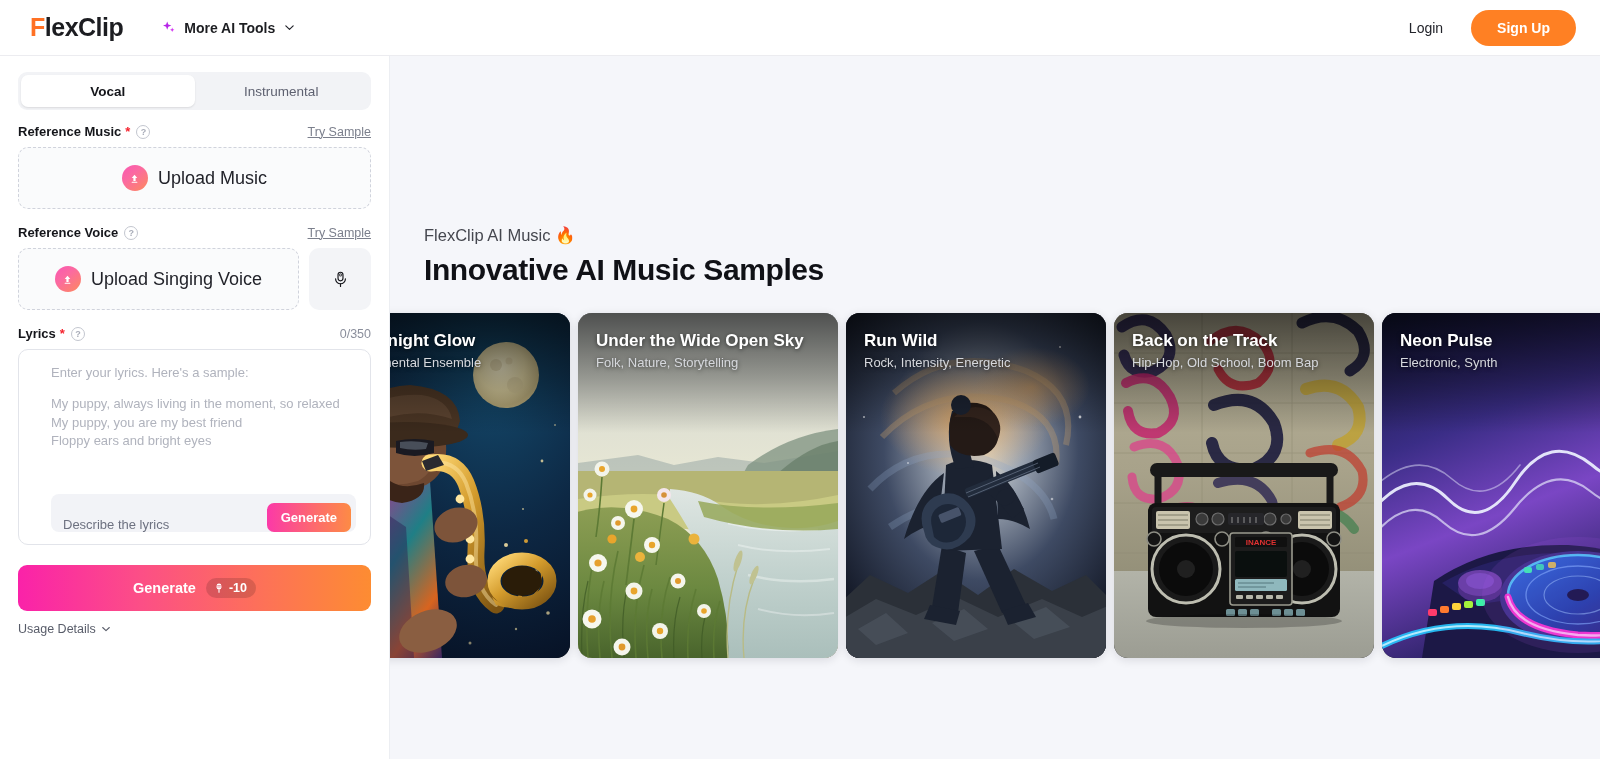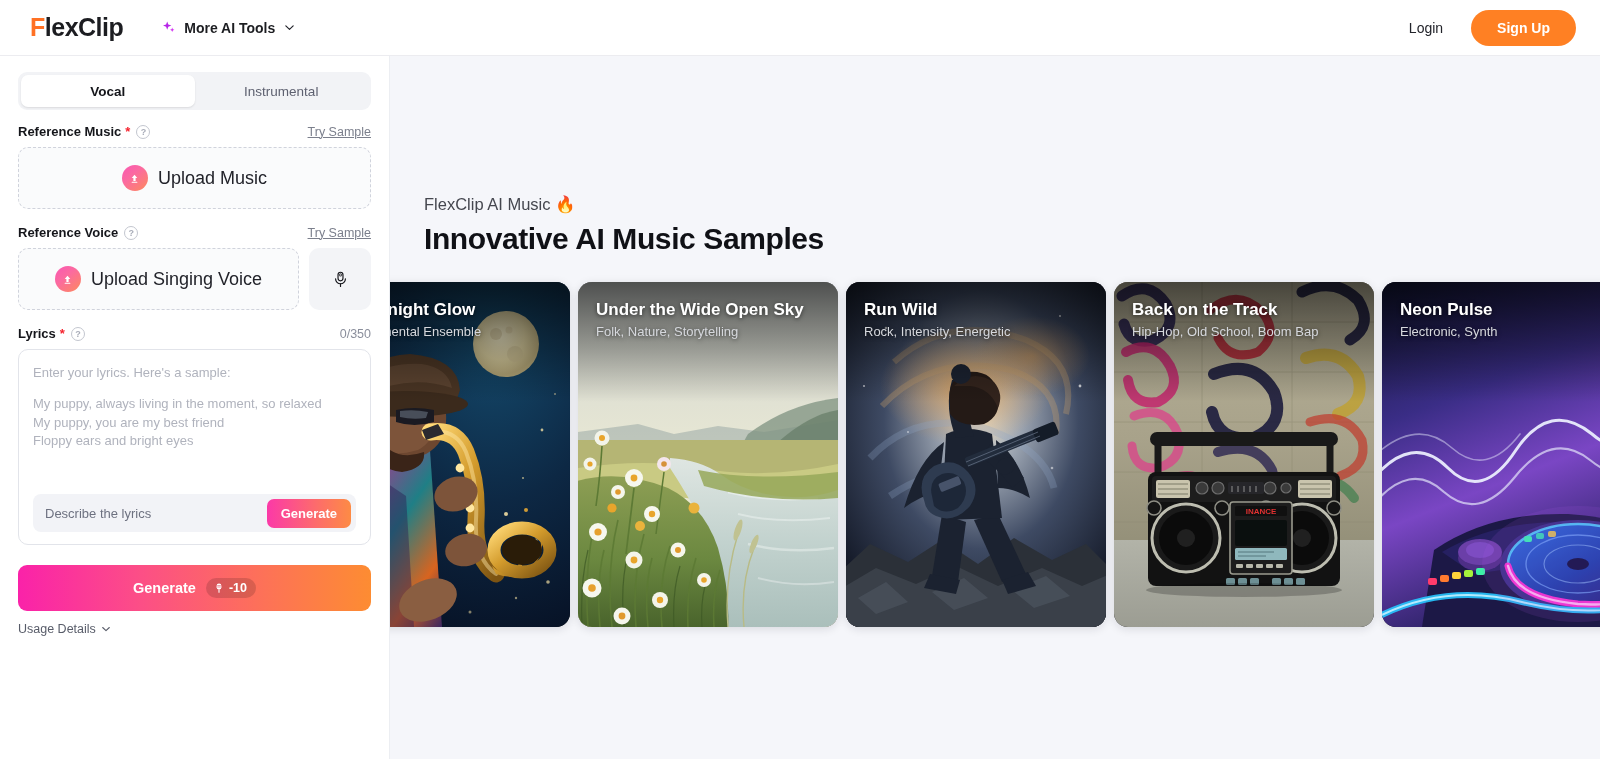--- a/index.html
+++ b/index.html
@@ -101,29 +101,29 @@
     background: #f3f4f7; display: flex; align-items: center; justify-content: center;
     cursor: pointer; flex-shrink: 0;
   }
   .mic-btn svg { width: 19px; height: 19px; display: block; }
 
   .counter { margin-left: auto; font-size: 12.5px; color: #8b8f9c; }
 
   .lyrics-box {
     border: 1px solid #e2e4ea; border-radius: 10px;
     background: #fff; height: 196px;
-    padding: 14px 14px 12px 14px;
+    padding: 14px 14px 12px 32px;
     display: flex; flex-direction: column;
     margin-bottom: 20px;
   }
   .lyrics-ph { font-size: 13px; color: #b0b3bd; line-height: 1.42; }
   .lyrics-ph .gap { display: block; height: 13px; }
   .describe-row {
     margin-top: auto; background: #f2f3f7; border-radius: 8px;
-    height: 38px; display: flex; align-items: center;
+    height: 38px; display: flex; align-items: flex-end;
     padding: 0 5px 0 12px;
   }
   .describe-ph { font-size: 13px; color: #6d7180; }
   .gen-sm {
     margin-left: auto; border: none; cursor: pointer;
     font-family: inherit; font-size: 13px; font-weight: 700; color: #fff;
     background: linear-gradient(90deg,#fb39a8 0%,#fd6d6a 60%,#fd8b45 100%);
     border-radius: 7px; padding: 7px 14px;
   }
 
@@ -145,21 +145,21 @@
     display: flex; align-items: center; justify-content: flex-start; gap: 5px;
     font-size: 12.5px; color: #585c69; cursor: pointer;
   }
   .usage svg { width: 10px; height: 10px; display: block; }
 
   
   .main {
     flex: 1; background: #f5f6fa; position: relative; overflow: hidden;
     padding: 139px 0 0 34px;
   }
-  .eyebrow { font-size: 16.5px; color: #45474f; margin-bottom: 8px; }
+  .eyebrow { font-size: 16.5px; color: #45474f; margin-bottom: 8px; margin-top: 31px; }
   .headline { font-size: 30px; font-weight: 700; color: #101116; letter-spacing: -0.4px; margin-bottom: 26px; }
 
   .cards { display: flex; gap: 8px; margin-left: -114px; }
   .card {
     width: 260px; height: 345px; flex-shrink: 0;
     border-radius: 14px; overflow: hidden; position: relative;
     box-shadow: 0 2px 10px rgba(20,22,40,.13);
     cursor: pointer; background: #111;
   }
   .card .art { position: absolute; inset: 0; }

